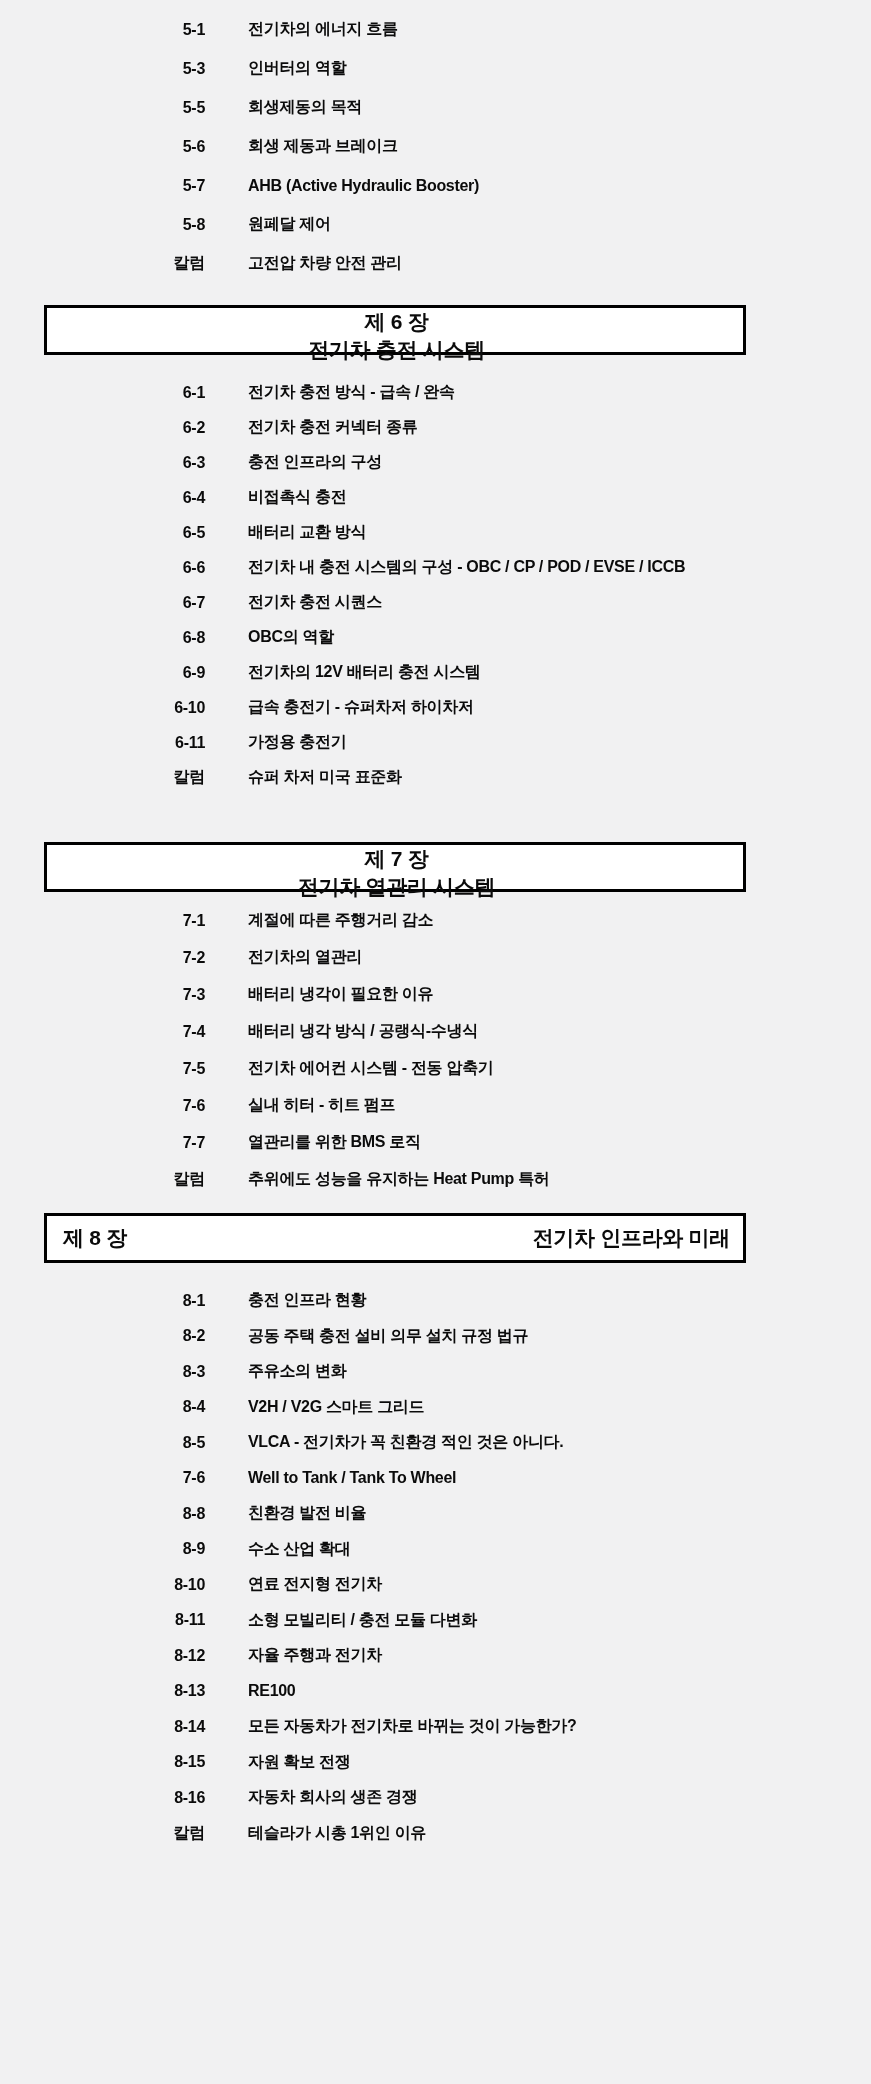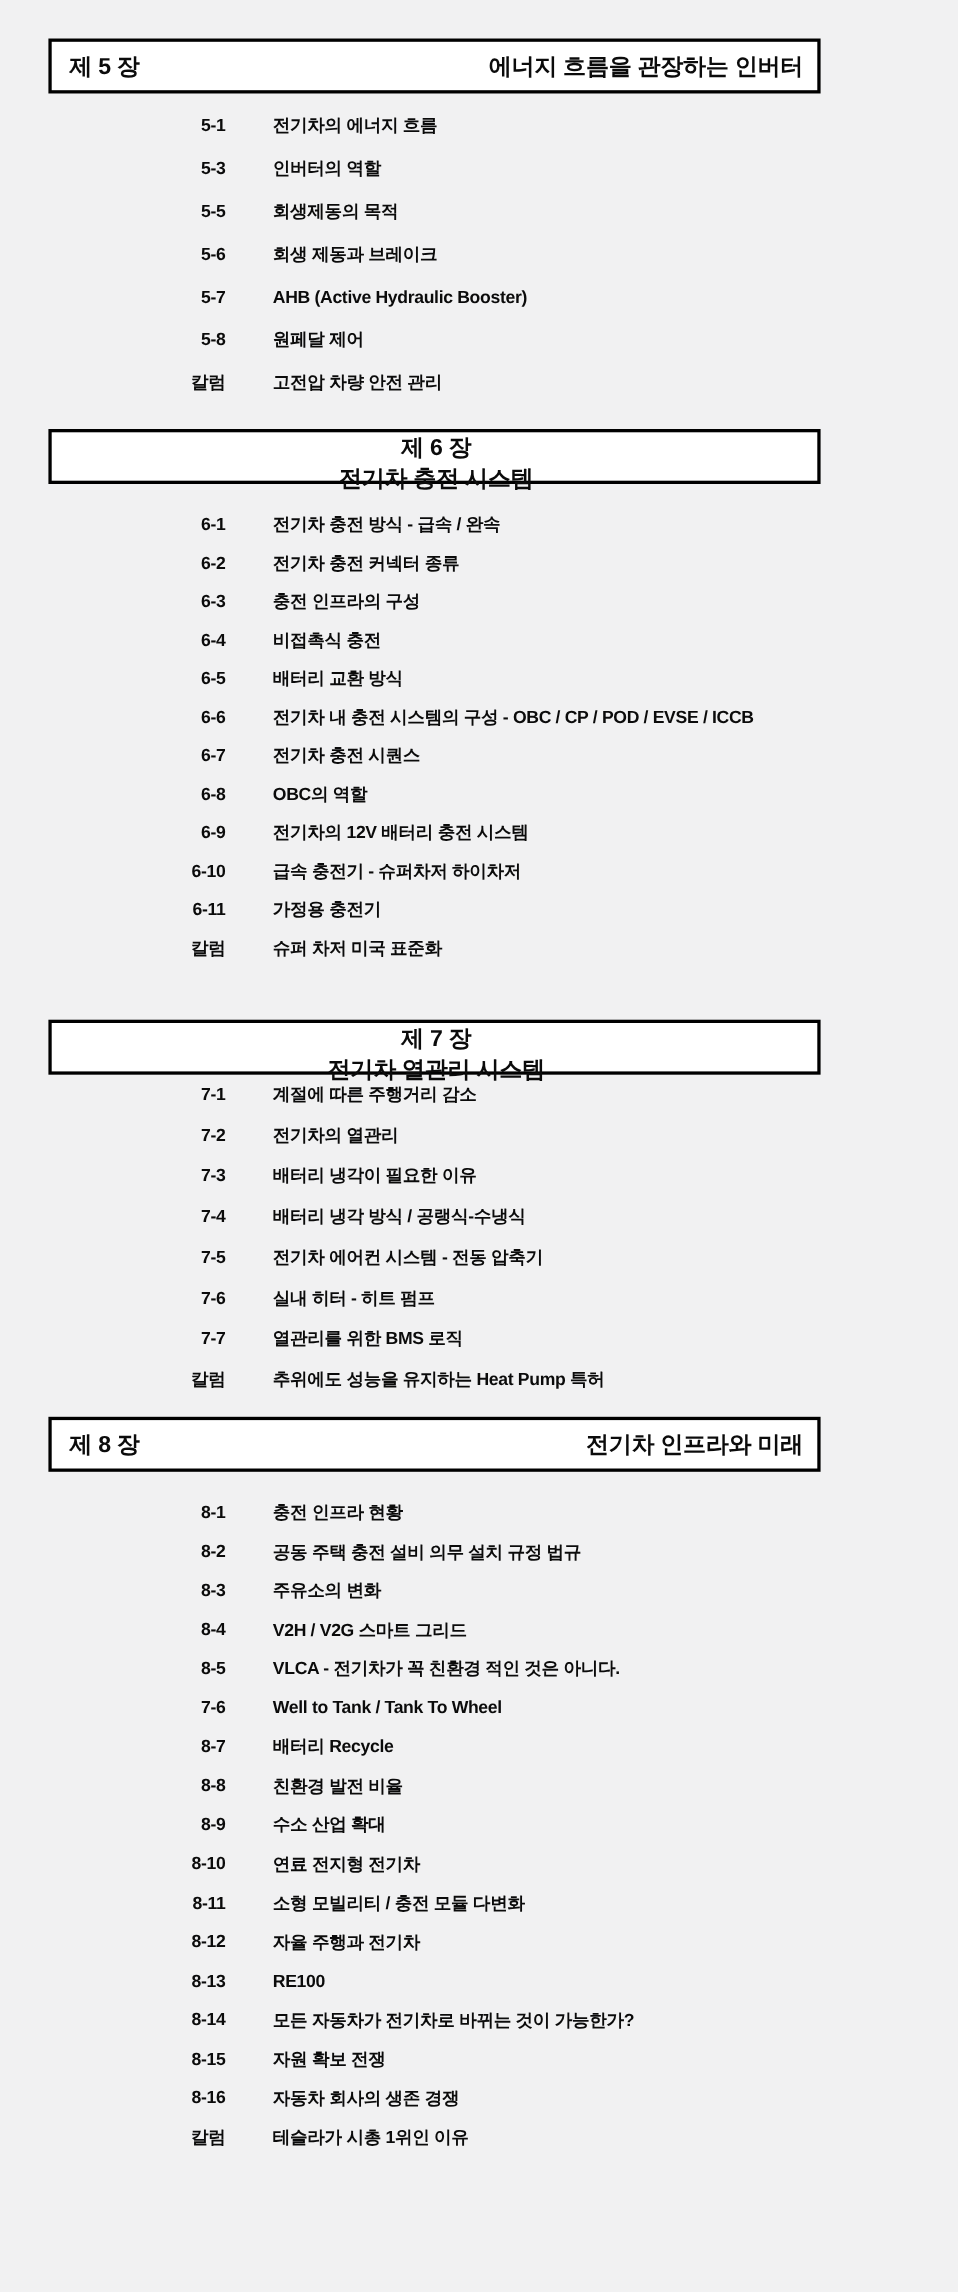--- a/index.html
+++ b/index.html
@@ -60,36 +60,32 @@
   
   section.s1 .chapter-header { margin-top: 35px; }
   section.s1 ul.items { margin-top: 10px; }
   section.s1 ul.items li { height: 39px; }
 
   section.s2 .chapter-header { margin-top: 22px; flex-direction: column; }
   section.s2 ul.items { margin-top: 20px; }
   section.s2 ul.items li { height: 35px; }
 
   section.s3 .chapter-header { margin-top: 47px; flex-direction: column; }
-  section.s3 ul.items { }
+  section.s3 ul.items { margin-top: 10px; }
   section.s3 ul.items li { height: 37px; }
 
   section.s4 .chapter-header { margin-top: 15px; }
   section.s4 ul.items { margin-top: 20px; }
   section.s4 ul.items li { height: 35.5px; }
 </style>
 </head>
 <body>
 
 <div id="sections">
   <section class="chapter s1">
-    <header class="chapter-header">
-      <span class="ch-label">제 5 장</span>
-      <span class="ch-title">에너지 흐름을 관장하는 인버터</span>
-    </header>
     <ul class="items">
   <li class="row">
     <span class="no">5-1</span>
     <span class="title">전기차의 에너지 흐름</span>
   </li>
 
 
   <li class="row">
     <span class="no">5-3</span>
     <span class="title">인버터의 역할</span>
@@ -268,24 +264,20 @@
   <li class="row">
     <span class="no">8-5</span>
     <span class="title">VLCA - 전기차가 꼭 친환경 적인 것은 아니다.</span>
   </li>
 
   <li class="row">
     <span class="no">7-6</span>
     <span class="title">Well to Tank / Tank To Wheel</span>
   </li>
 
-  <li class="row">
-    <span class="no">8-7</span>
-    <span class="title">배터리 Recycle</span>
-  </li>
 
   <li class="row">
     <span class="no">8-8</span>
     <span class="title">친환경 발전 비율</span>
   </li>
 
   <li class="row">
     <span class="no">8-9</span>
     <span class="title">수소 산업 확대</span>
   </li>

